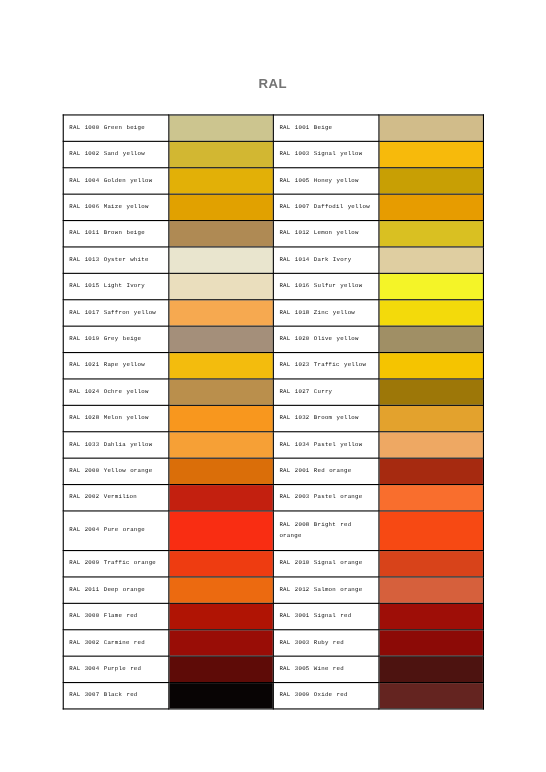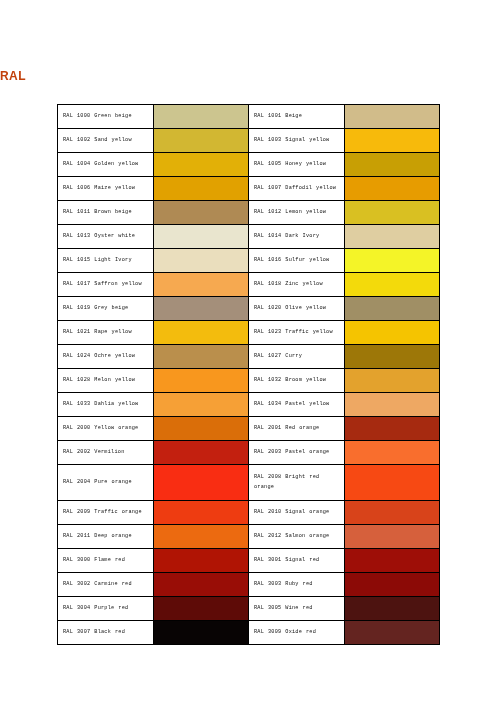--- a/index.html
+++ b/index.html
@@ -19,24 +19,25 @@
     width: 496px;
     height: 702px;
     background: #ffffff;
     box-sizing: border-box;
   }
   .doc-title {
     position: absolute;
     top: 69px;
     left: 0;
     width: 496px;
+    text-align: center;
     font-family: "Liberation Sans", sans-serif;
     font-size: 12px;
     font-weight: bold;
-    color: #c2410c;
+    color: #737373;
     letter-spacing: 0.4px;
   }
   .ral-table {
     position: absolute;
     top: 104px;
     left: 57px;
     width: 383px;
     border-collapse: collapse;
     table-layout: fixed;
   }

